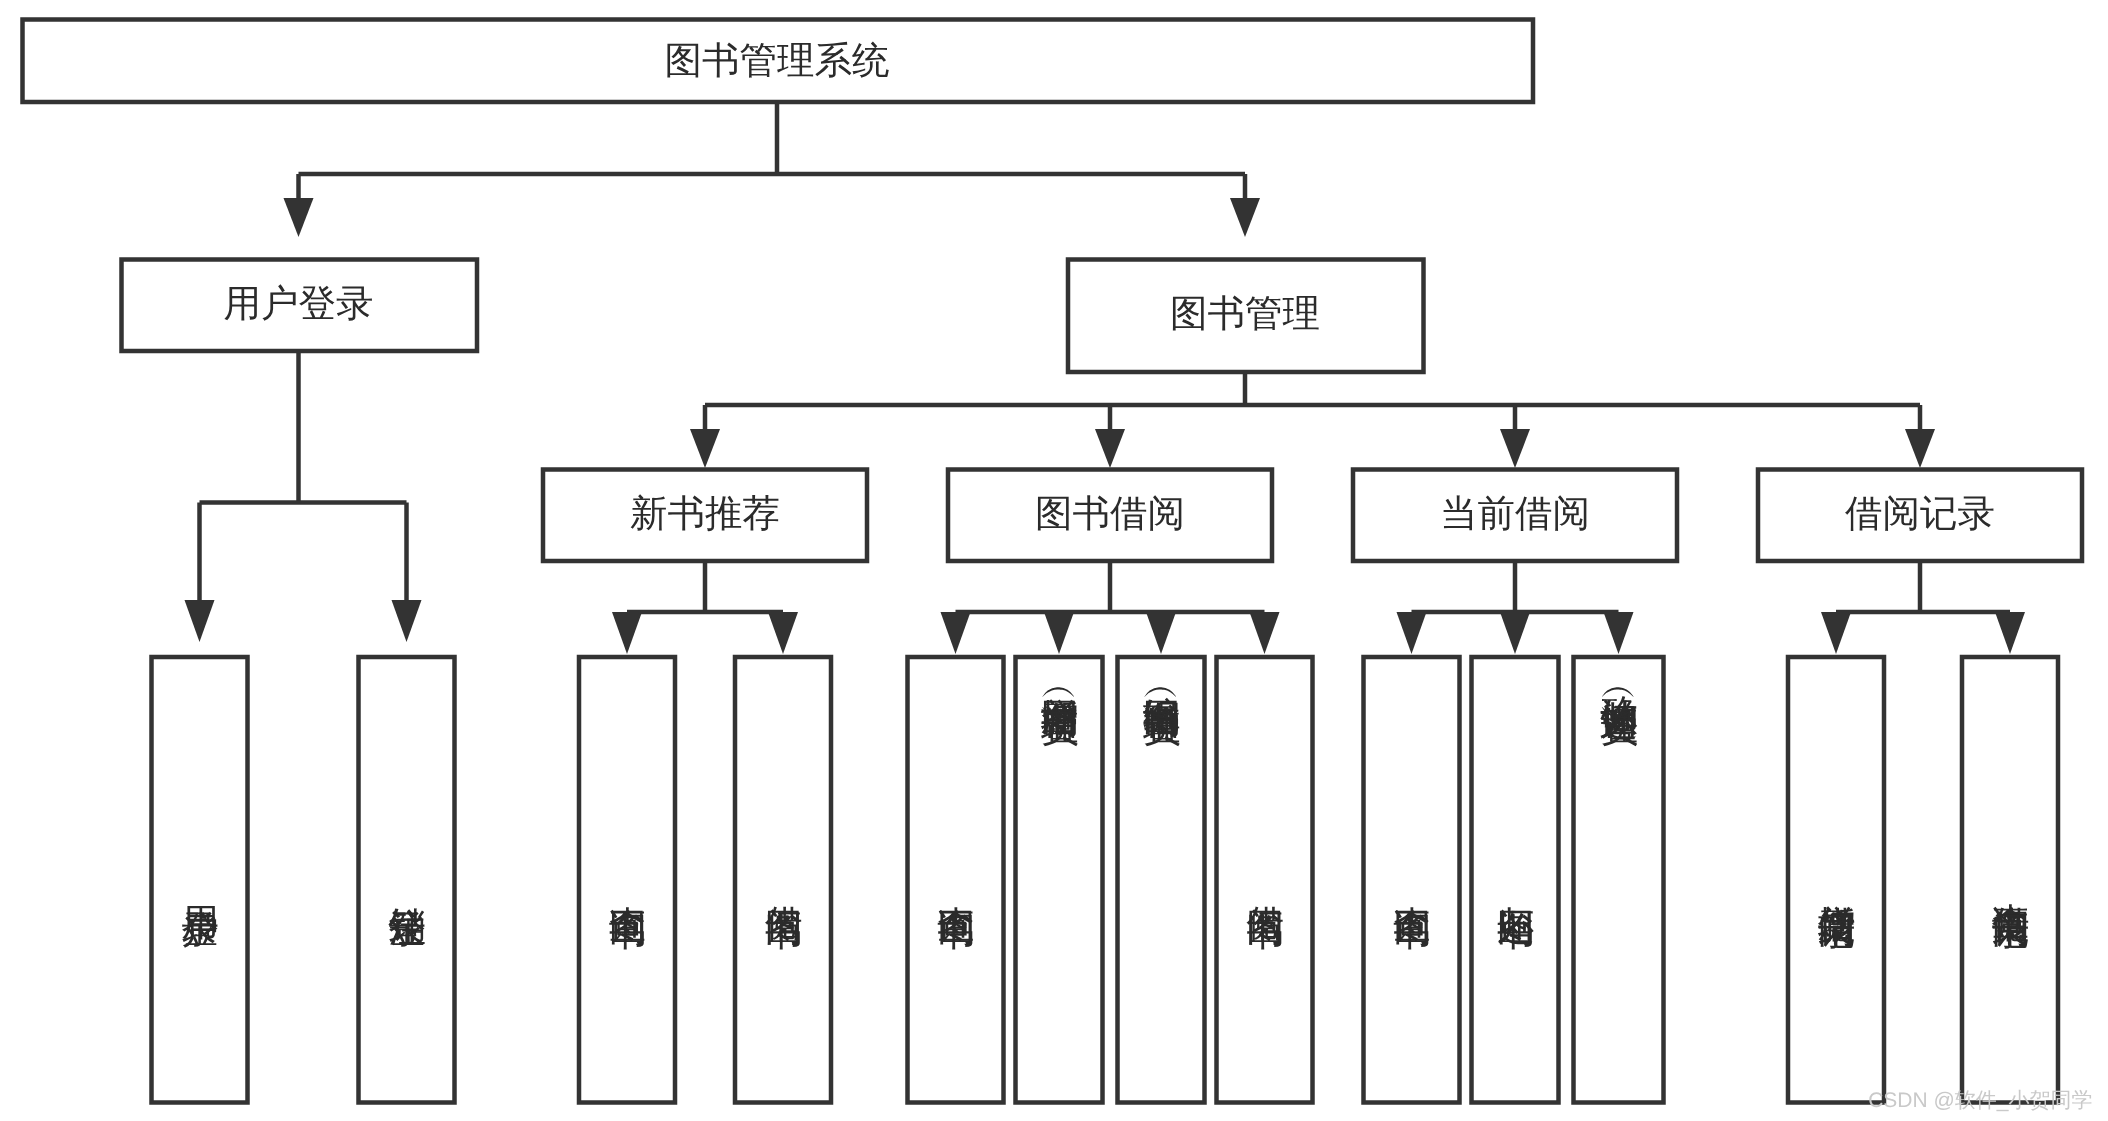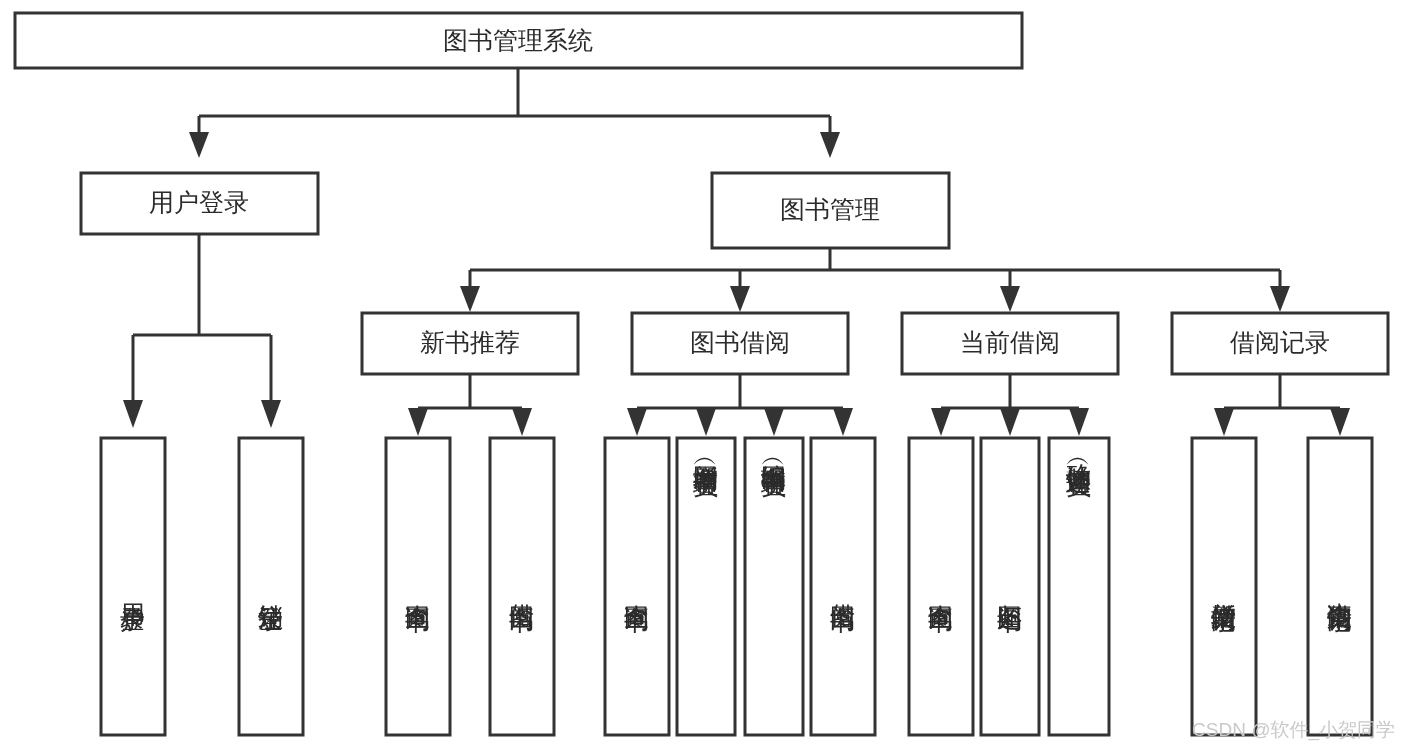--- a/index.html
+++ b/index.html
@@ -65,21 +65,21 @@
     letter-spacing: 1.5px;
     color: #2b2b2b;
     white-space: nowrap;
     text-align: center;
   }
   .watermark {
     position: absolute;
     right: 10px;
     bottom: 4px;
     font-family: "Liberation Sans", "DejaVu Sans", sans-serif;
-    font-size: 19px;
+    font-size: 14px;
     color: #c9c9c9;
     white-space: nowrap;
     pointer-events: none;
   }
 </style>
 </head>
 <body>
 
 <div id="diagram-root">
 

